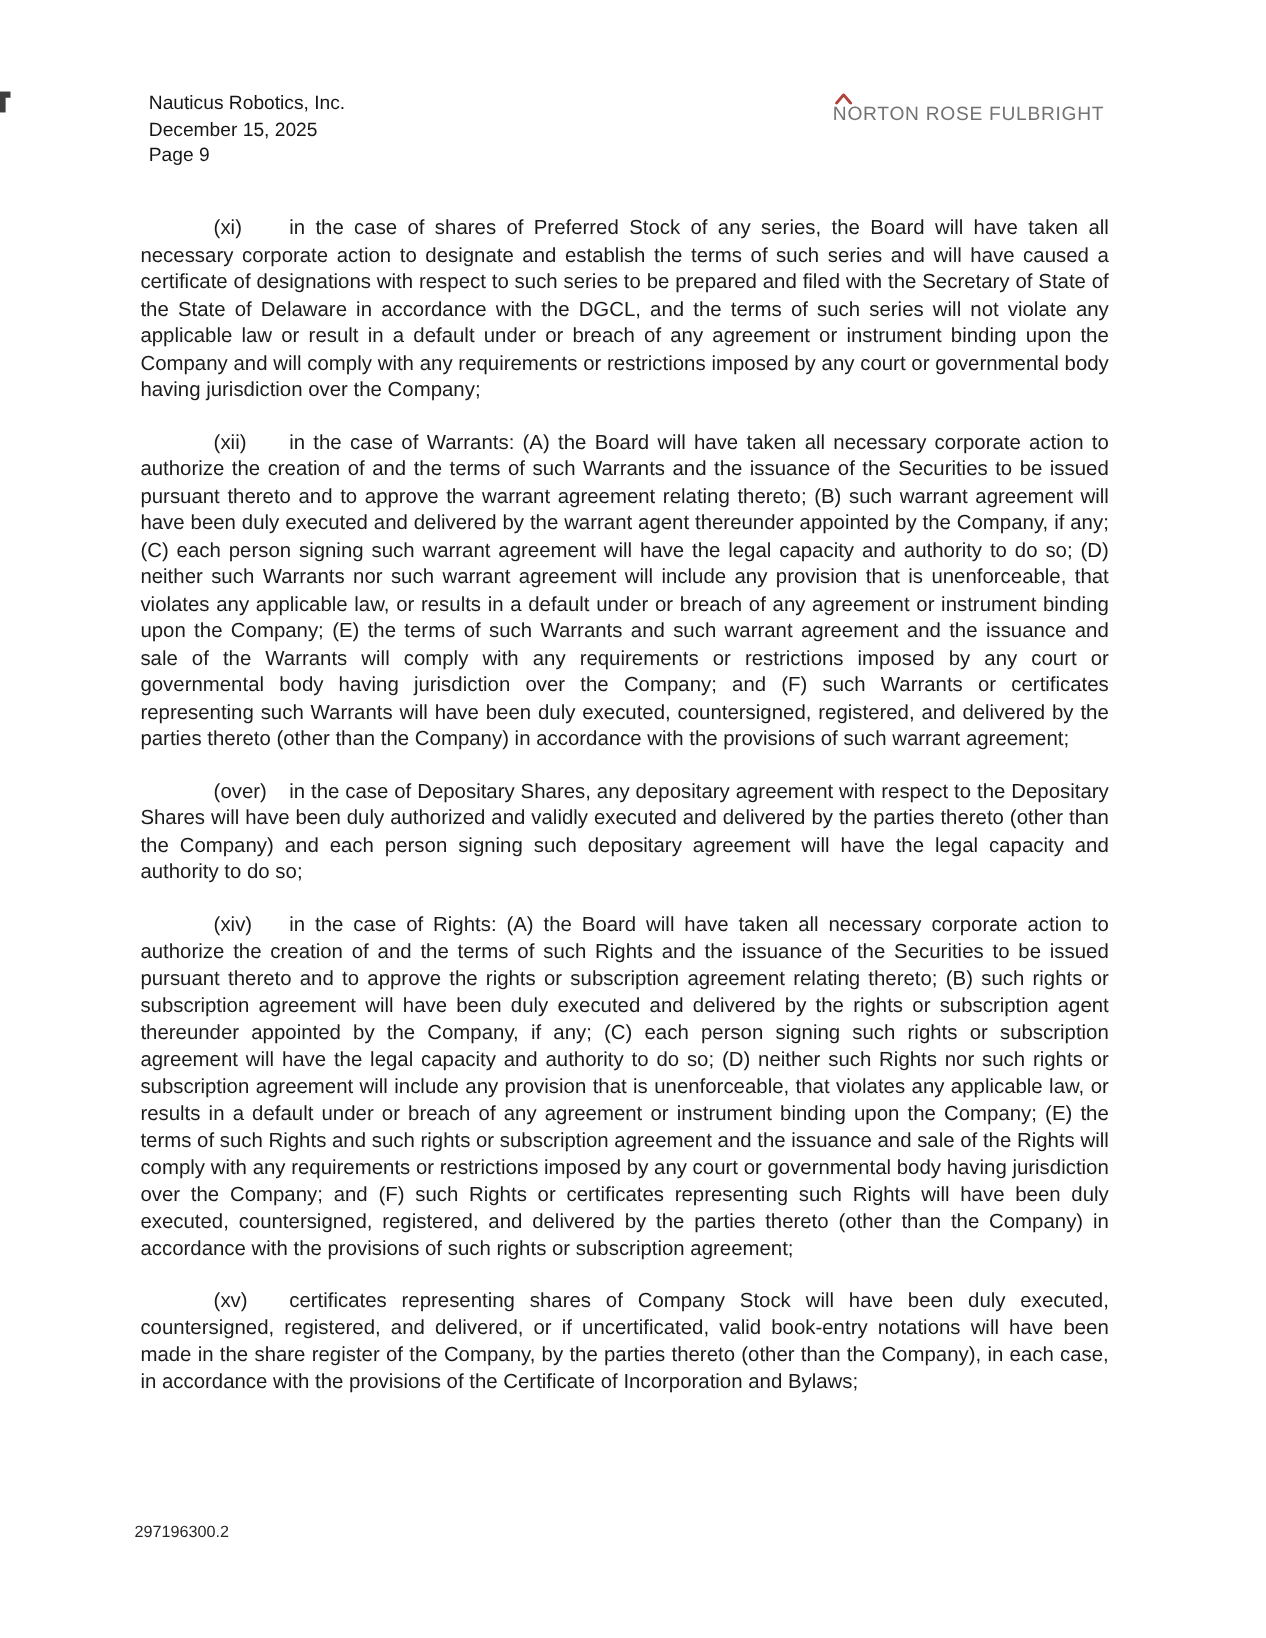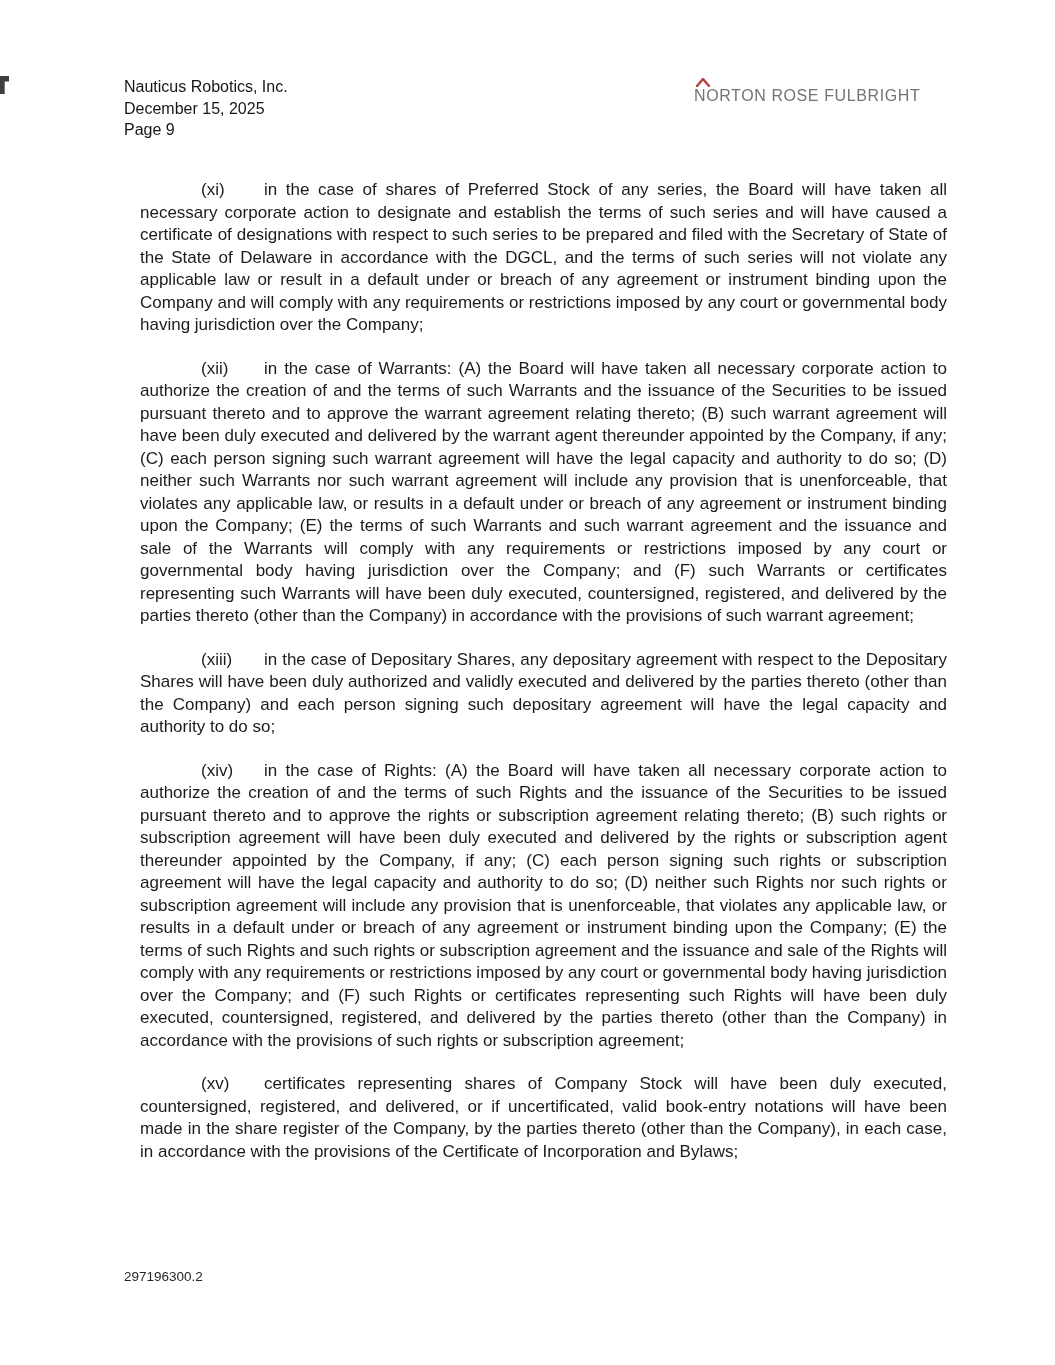--- a/index.html
+++ b/index.html
@@ -50,42 +50,42 @@
     position: absolute;
     left: 2px;
     top: -9px;
     width: 14px;
     height: 9px;
   }
 
   
   .content {
     position: absolute;
-    left: 140px;
+    left: 117px;
     top: 179px;
     width: 807px;
     font-size: 17px;
     line-height: 22.5px;
     text-align: justify;
     color: #1b1b1b;
   }
   .para {
     margin: 0 0 21px 0;
     text-indent: 61px;
   }
   .pnum {
     display: inline-block;
     width: 63px;
     text-indent: 0;
   }
 
   
   .footer {
     position: absolute;
-    left: 124px;
+    left: 112px;
     top: 1269px;
     font-size: 13.5px;
     color: #262626;
   }
 </style>
 </head>
 <body>
 
 <div class="page">
 
@@ -100,20 +100,20 @@
   <div class="logo">
     <svg class="logo-chevron" viewBox="0 0 14 9">
       <path d="M1 8 L7 1 L13 8" fill="none" stroke="#b2423c" stroke-width="2.4" stroke-linecap="round" stroke-linejoin="miter"></path>
     </svg>
     <span class="logo-text">NORTON ROSE FULBRIGHT</span>
   </div>
 
   <div class="content">
     <p class="para"><span class="pnum">(xi)</span><span>in the case of shares of Preferred Stock of any series, the Board will have taken all necessary corporate action to designate and establish the terms of such series and will have caused a certificate of designations with respect to such series to be prepared and filed with the Secretary of State of the State of Delaware in accordance with the DGCL, and the terms of such series will not violate any applicable law or result in a default under or breach of any agreement or instrument binding upon the Company and will comply with any requirements or restrictions imposed by any court or governmental body having jurisdiction over the Company;</span></p>
     <p class="para"><span class="pnum">(xii)</span><span>in the case of Warrants: (A) the Board will have taken all necessary corporate action to authorize the creation of and the terms of such Warrants and the issuance of the Securities to be issued pursuant thereto and to approve the warrant agreement relating thereto; (B) such warrant agreement will have been duly executed and delivered by the warrant agent thereunder appointed by the Company, if any; (C) each person signing such warrant agreement will have the legal capacity and authority to do so; (D) neither such Warrants nor such warrant agreement will include any provision that is unenforceable, that violates any applicable law, or results in a default under or breach of any agreement or instrument binding upon the Company; (E) the terms of such Warrants and such warrant agreement and the issuance and sale of the Warrants will comply with any requirements or restrictions imposed by any court or governmental body having jurisdiction over the Company; and (F) such Warrants or certificates representing such Warrants will have been duly executed, countersigned, registered, and delivered by the parties thereto (other than the Company) in accordance with the provisions of such warrant agreement;</span></p>
-    <p class="para"><span class="pnum">(xiii)</span><span>in the case of Depositary Shares, any depositary agreement with respect to the Depositary Shares will have been duly authorized and validly executed and delivered by the parties thereto (other than the Company) and each person signing such depositary agreement will have the legal capacity and authority to do so;</span></p>
+    <p class="para"><span class="pnum">(over)</span><span>in the case of Depositary Shares, any depositary agreement with respect to the Depositary Shares will have been duly authorized and validly executed and delivered by the parties thereto (other than the Company) and each person signing such depositary agreement will have the legal capacity and authority to do so;</span></p>
     <p class="para"><span class="pnum">(xiv)</span><span>in the case of Rights: (A) the Board will have taken all necessary corporate action to authorize the creation of and the terms of such Rights and the issuance of the Securities to be issued pursuant thereto and to approve the rights or subscription agreement relating thereto; (B) such rights or subscription agreement will have been duly executed and delivered by the rights or subscription agent thereunder appointed by the Company, if any; (C) each person signing such rights or subscription agreement will have the legal capacity and authority to do so; (D) neither such Rights nor such rights or subscription agreement will include any provision that is unenforceable, that violates any applicable law, or results in a default under or breach of any agreement or instrument binding upon the Company; (E) the terms of such Rights and such rights or subscription agreement and the issuance and sale of the Rights will comply with any requirements or restrictions imposed by any court or governmental body having jurisdiction over the Company; and (F) such Rights or certificates representing such Rights will have been duly executed, countersigned, registered, and delivered by the parties thereto (other than the Company) in accordance with the provisions of such rights or subscription agreement;</span></p>
     <p class="para"><span class="pnum">(xv)</span><span>certificates representing shares of Company Stock will have been duly executed, countersigned, registered, and delivered, or if uncertificated, valid book-entry notations will have been made in the share register of the Company, by the parties thereto (other than the Company), in each case, in accordance with the provisions of the Certificate of Incorporation and Bylaws;</span></p>
   </div>
 
   <div class="footer">297196300.2</div>
 
 </div>
 
 </body></html>

